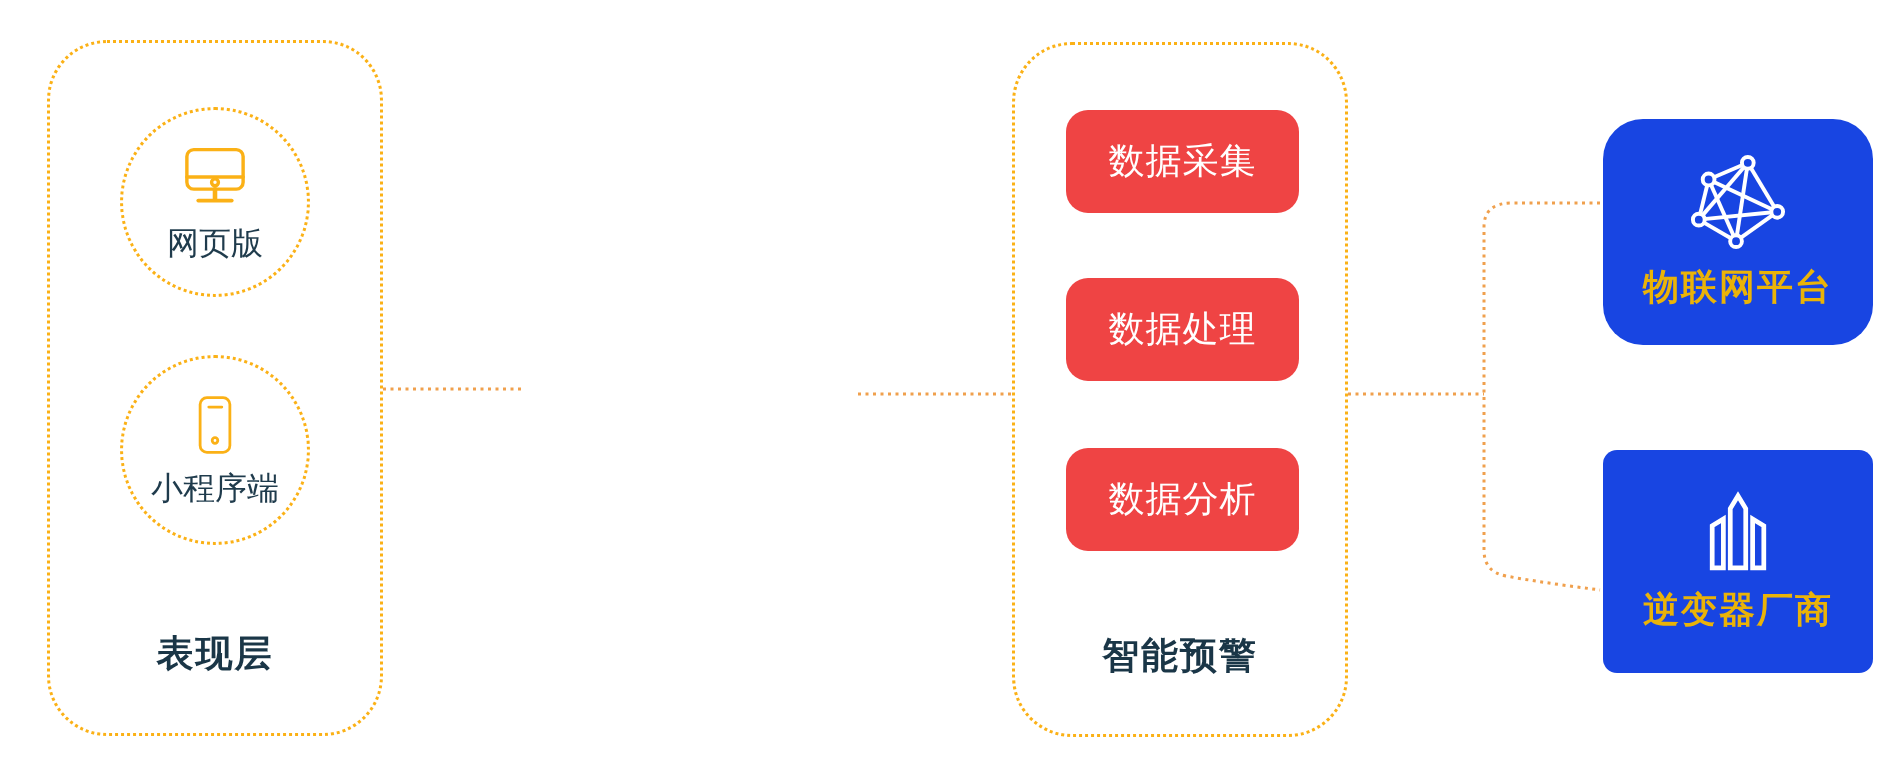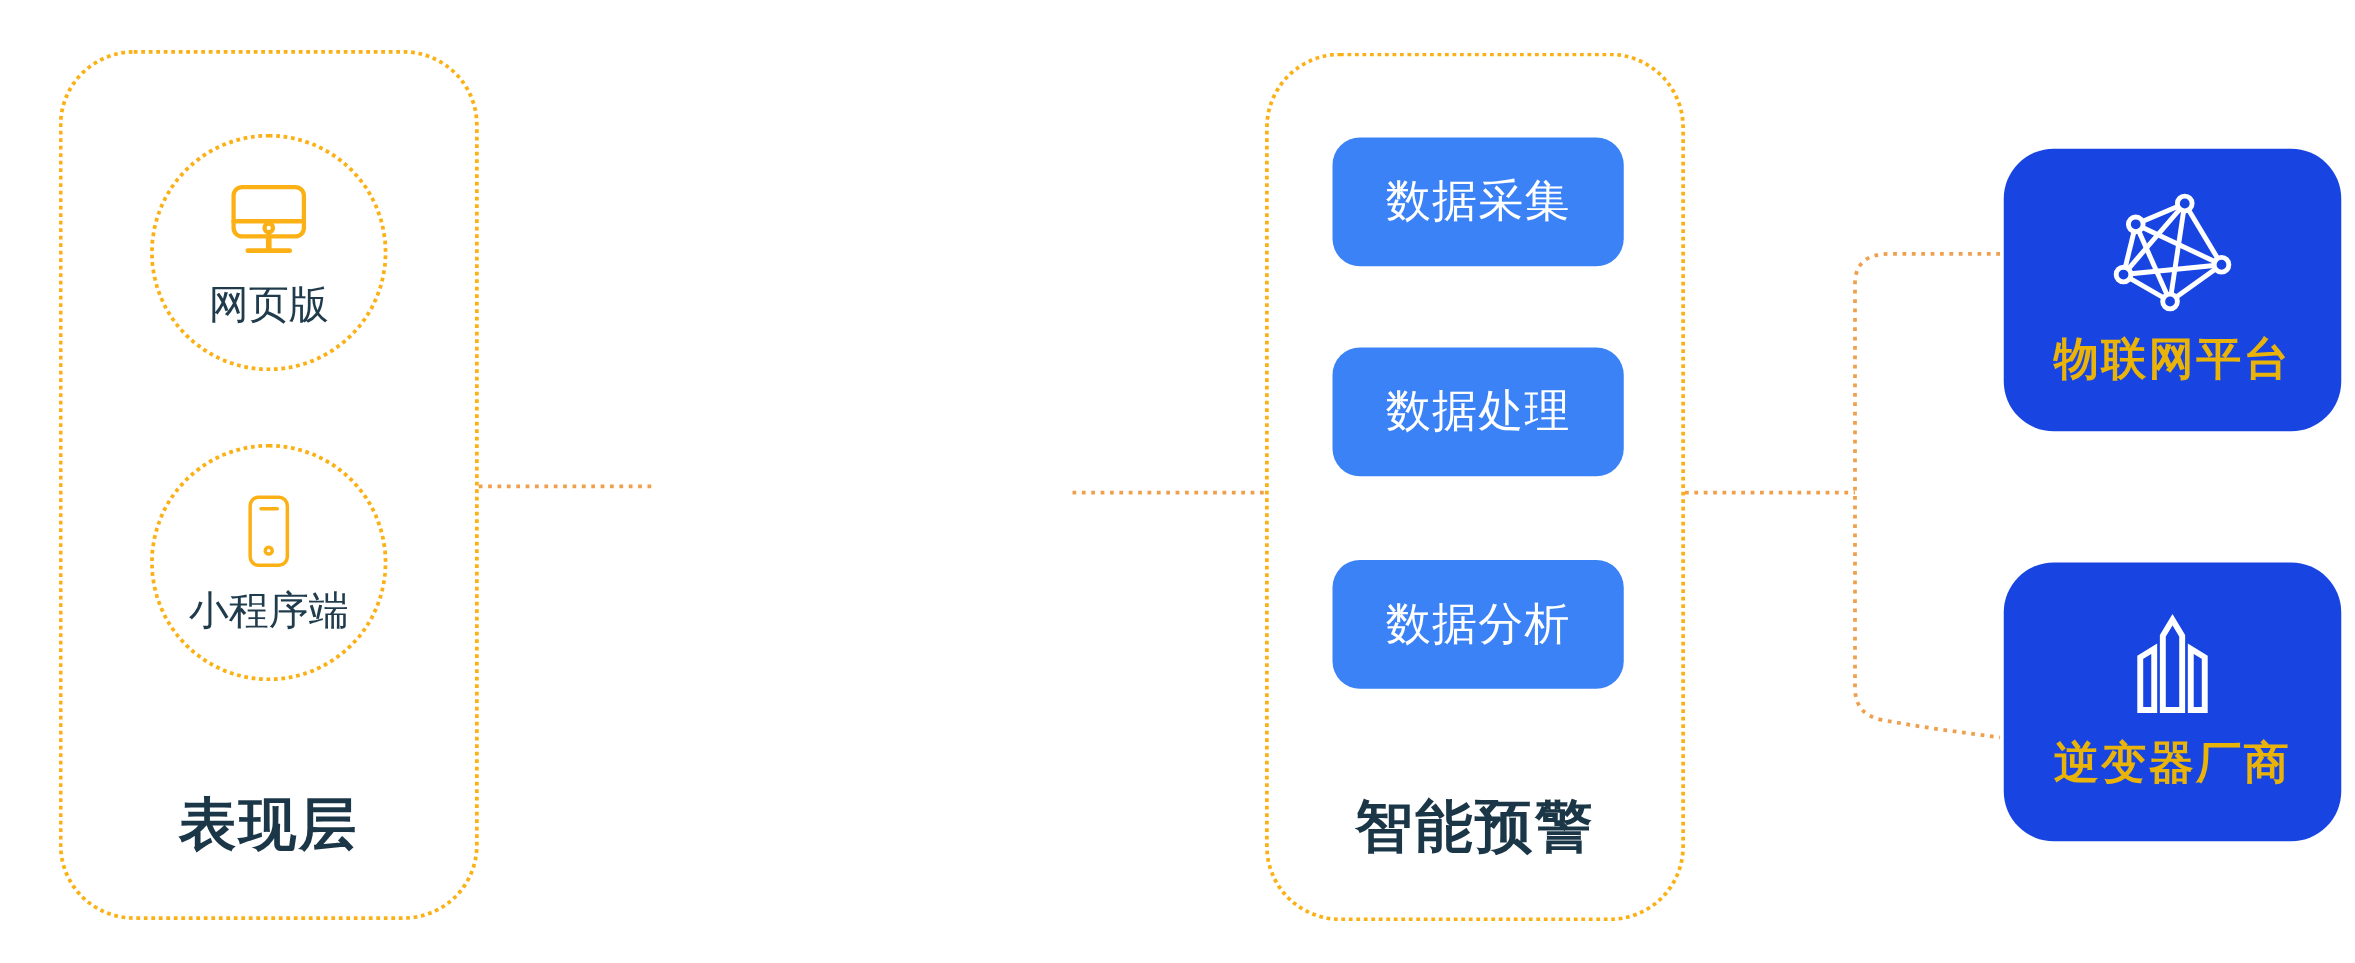--- a/index.html
+++ b/index.html
@@ -6,42 +6,42 @@
   body{font-family:"Liberation Sans","DejaVu Sans",sans-serif;}
   .canvas{position:relative;width:1884px;height:770px;background:#ffffff;overflow:hidden;}
 
   
   .layer{position:absolute;border:3px dotted #FBB116;border-radius:60px;box-sizing:border-box;}
   #layer-presentation{left:47px;top:40px;width:336px;height:696px;}
   #layer-business{left:525px;top:43px;width:333px;height:694px;}
   #layer-bigdata{left:1012px;top:42px;width:336px;height:695px;}
 
   .layer-title{position:absolute;left:0;right:0;top:586px;margin:0;text-align:center;
-    font-size:46px;font-weight:bold;color:#1A3647;letter-spacing:2px;}
+    font-size:37px;font-weight:bold;color:#1A3647;letter-spacing:2px;}
 
   
   .circle-node{position:absolute;width:190px;height:190px;border:3px dotted #FBB116;border-radius:50%;
     box-sizing:border-box;display:flex;flex-direction:column;align-items:center;justify-content:center;gap:7px;}
   #node-web{left:70px;top:64px;}
   #node-miniapp{left:70px;top:312px;}
   .node-label{font-size:32px;color:#1F3B4C;white-space:nowrap;}
 
   
   .pill{position:absolute;width:233px;height:103px;border-radius:22px;display:flex;
     align-items:center;justify-content:center;font-size:36px;color:#ffffff;letter-spacing:1px;}
   .pill.teal{background:#63AFC4;left:50px;}
-  .pill.green{background:#3b82f6;left:51px;}
+  .pill.green{background:#ef4444;left:51px;}
   #pill-b1{top:64px;}  #pill-b2{top:232px;}  #pill-b3{top:399px;}
   #pill-d1{top:65px;}  #pill-d2{top:233px;}  #pill-d3{top:403px;}
 
   
   .ext-box{position:absolute;left:1603px;width:270px;background:#1845E2;border-radius:40px;
     display:flex;flex-direction:column;align-items:center;justify-content:center;gap:12px;box-sizing:border-box;}
   #ext-iot{top:119px;height:226px;}
-  #ext-inverter{top:450px;height:223px;}
+  #ext-inverter{top:450px;height:223px;border-radius:14px;}
   .ext-label{font-size:36px;font-weight:bold;color:#eab308;letter-spacing:2px;white-space:nowrap;}
 
   .connectors{position:absolute;left:0;top:0;pointer-events:none;}
   .icon{display:block;}
 </style>
 </head>
 <body>
 
 <div class="canvas">
 

